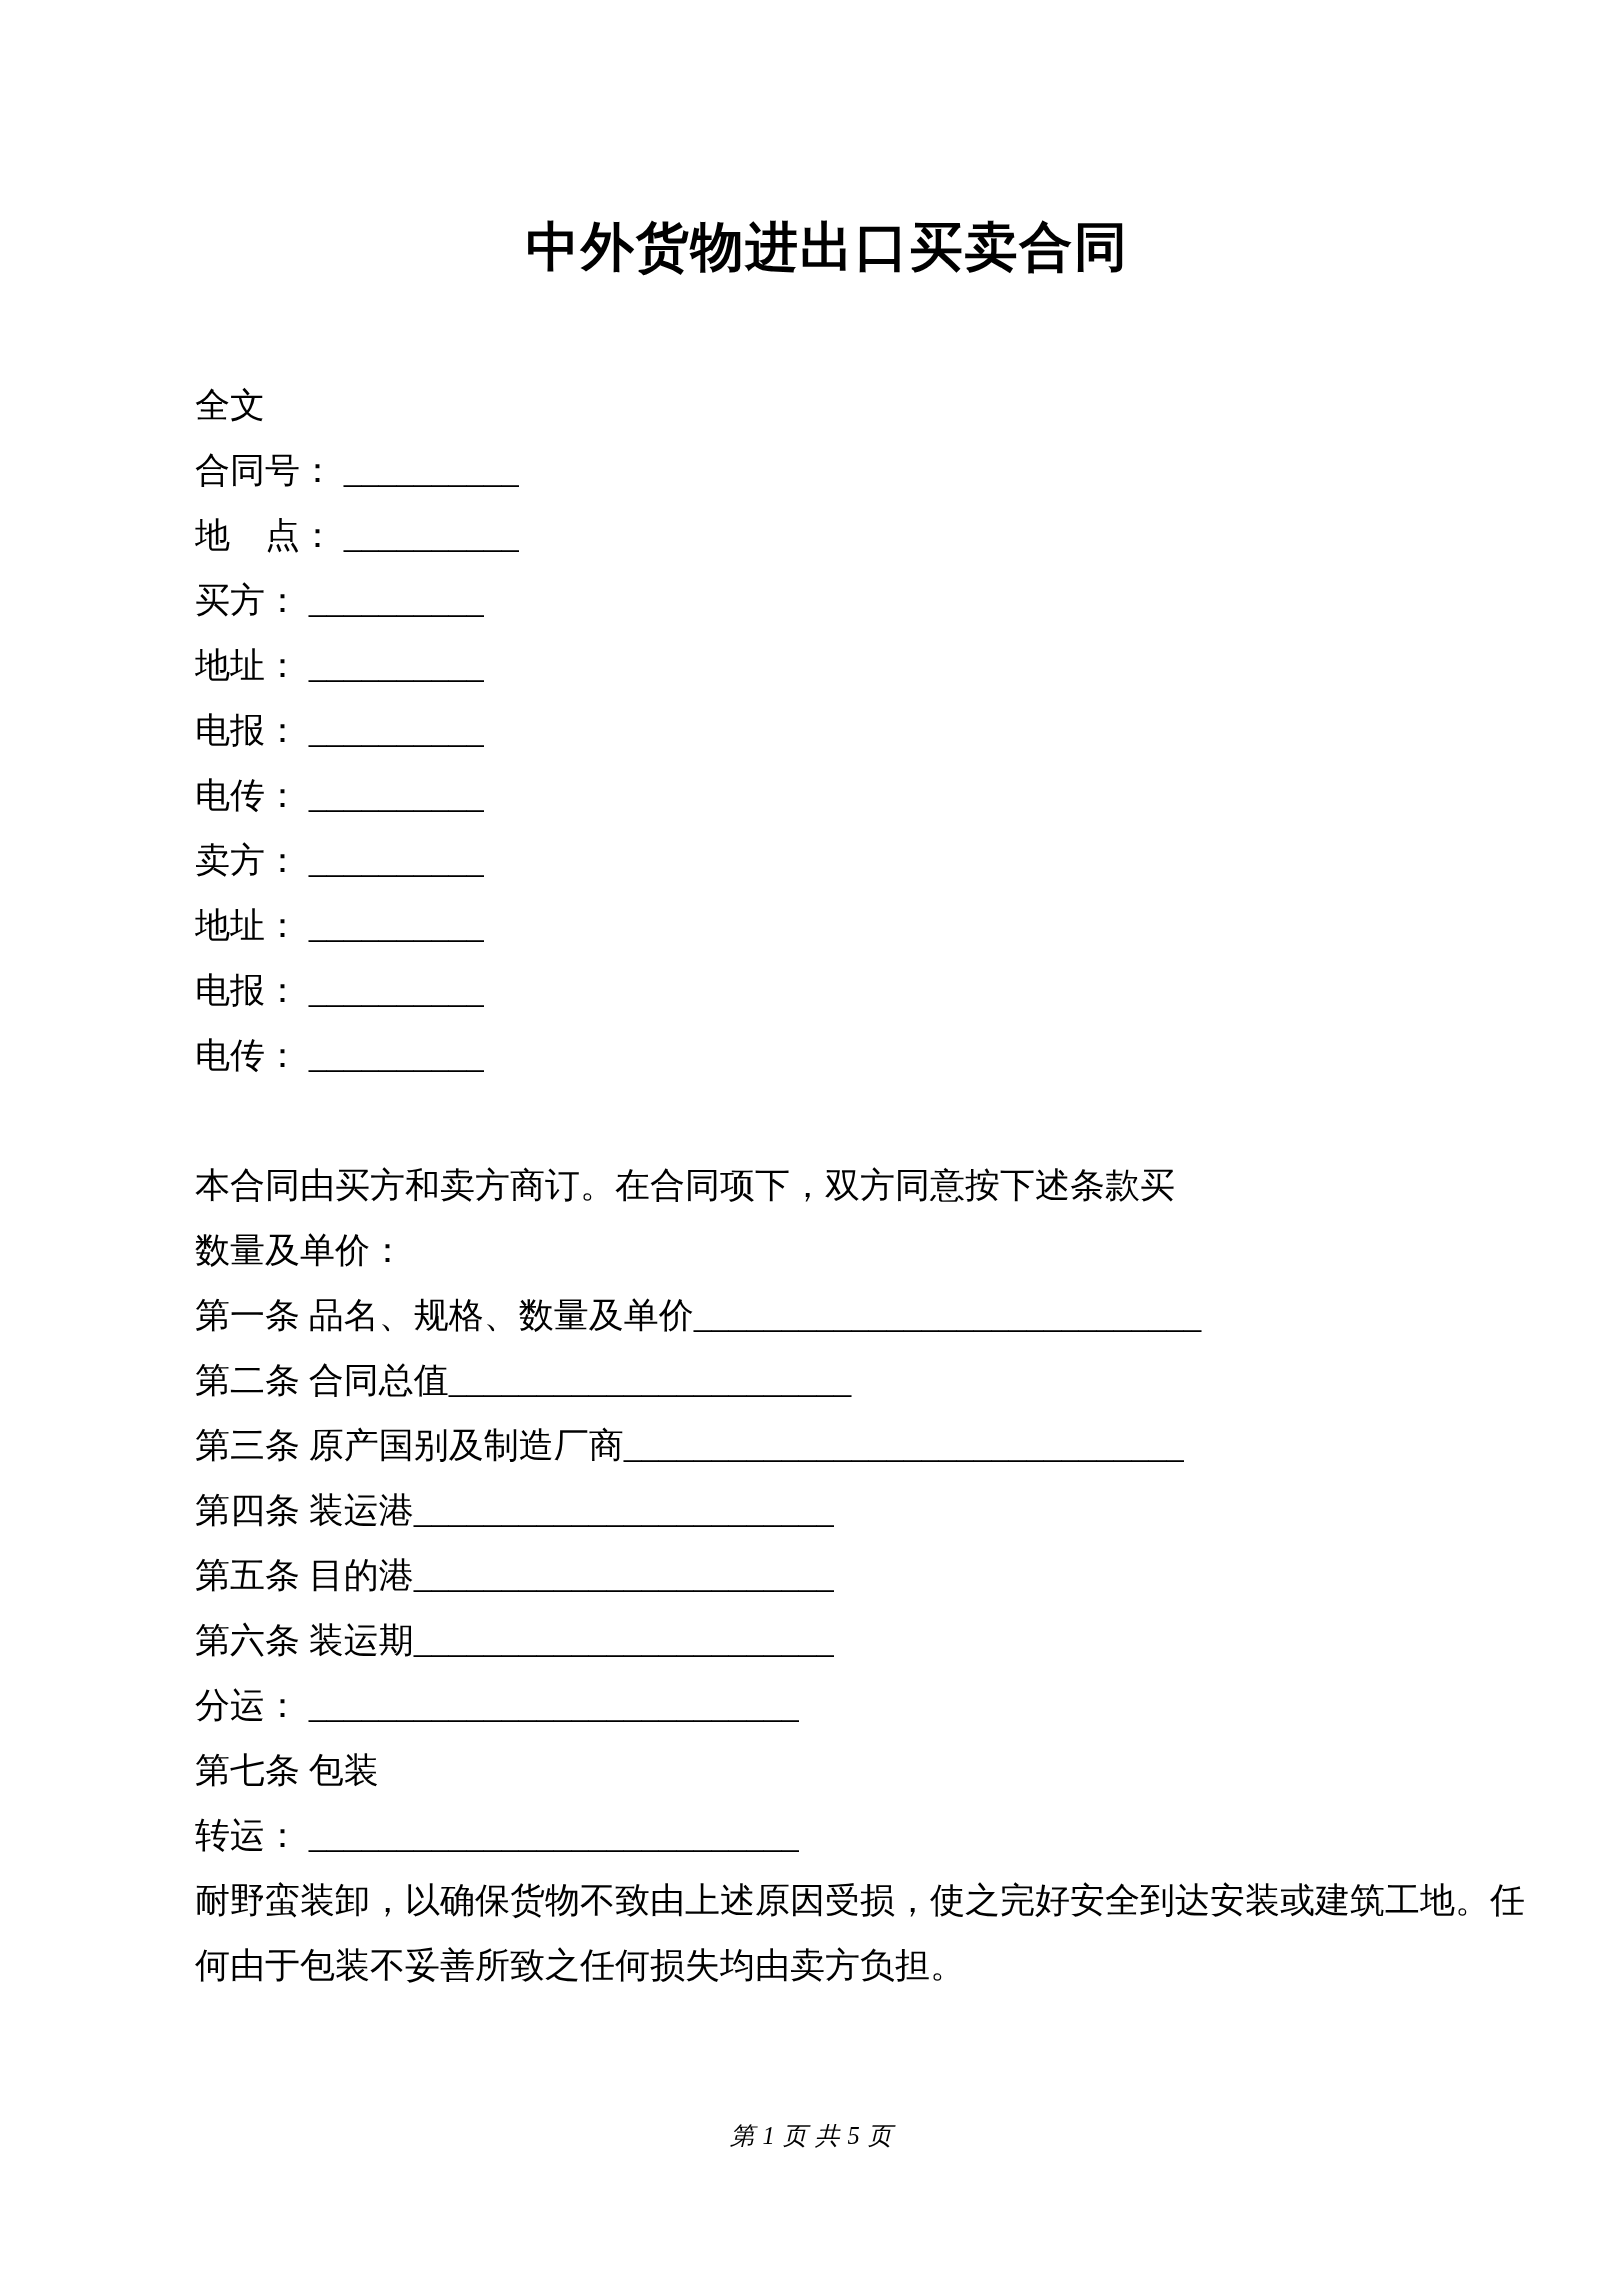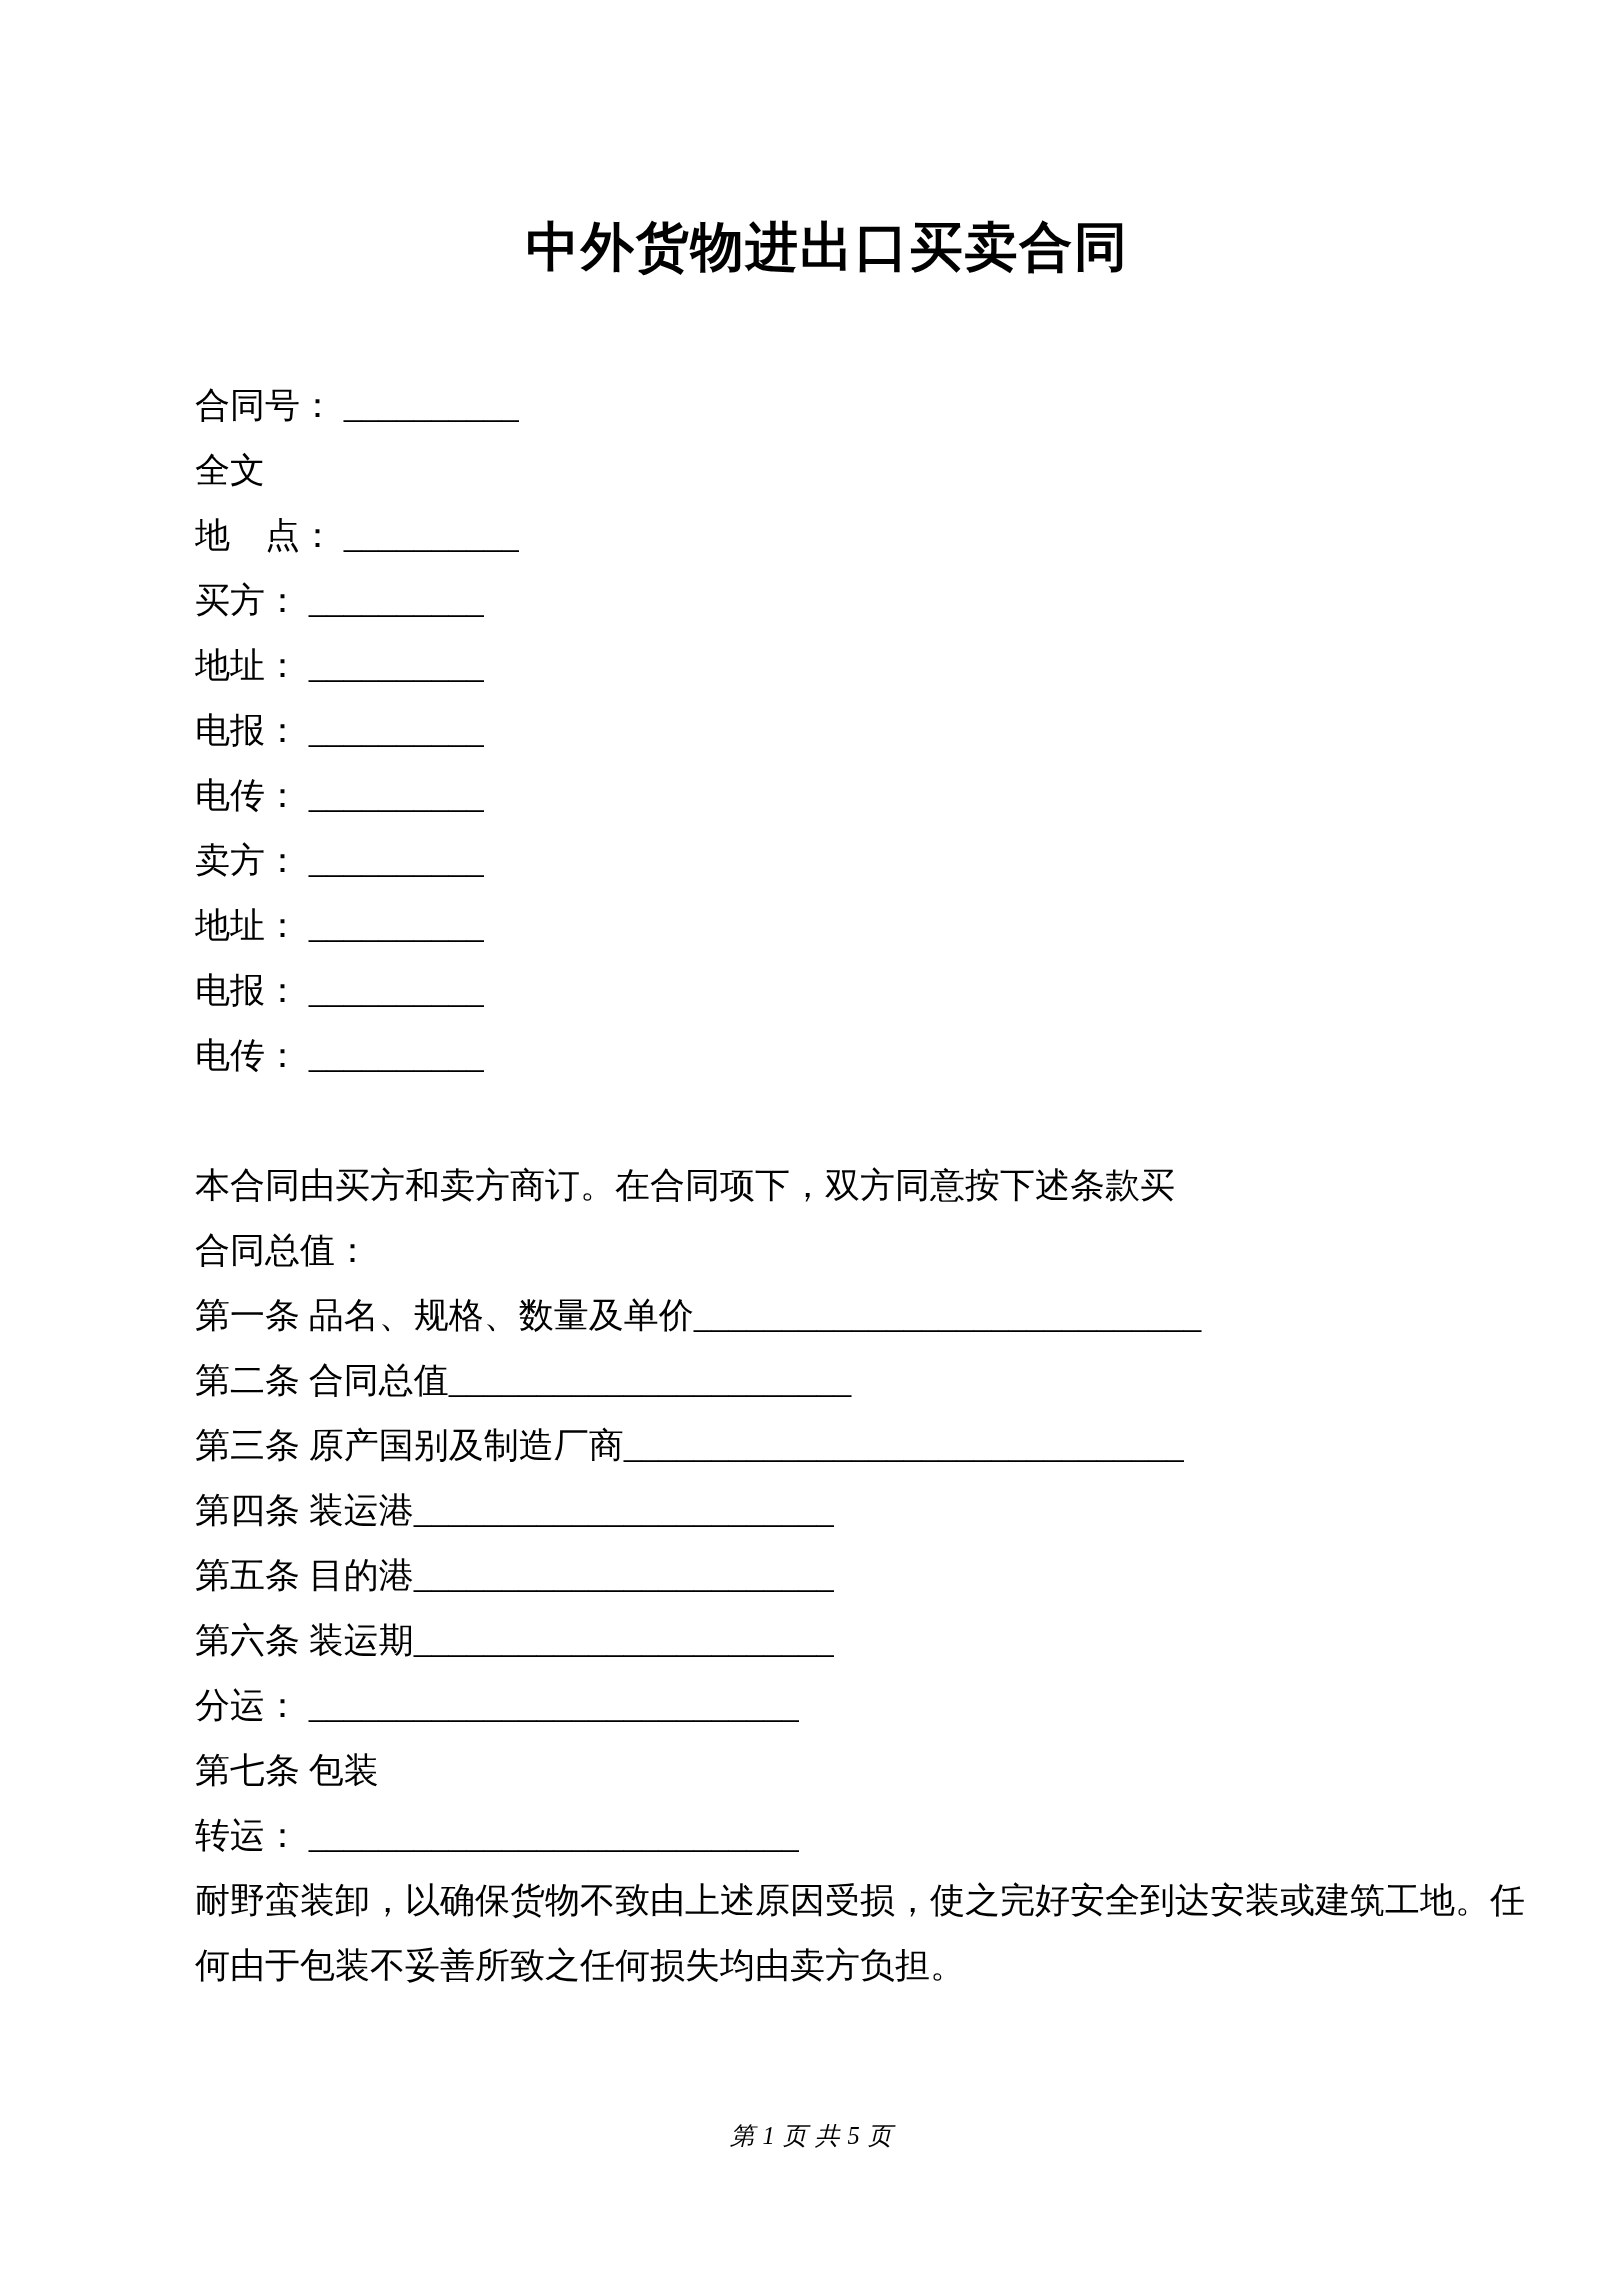--- a/index.html
+++ b/index.html
@@ -54,36 +54,36 @@
 </style>
 </head>
 <body>
 
 <div class="page">
 
   <h1 class="doc-title">中外货物进出口买卖合同</h1>
 
   <div class="content">
 
+    <div class="line"><span>全文</span><span></span></div>
     <div class="line"><span>合同号：</span><span> __________</span></div>
-    <div class="line"><span>全文</span><span></span></div>
     <div class="line"><span>地　点：</span><span> __________</span></div>
     <div class="line"><span>买方：</span><span> __________</span></div>
     <div class="line"><span>地址：</span><span> __________</span></div>
     <div class="line"><span>电报：</span><span> __________</span></div>
     <div class="line"><span>电传：</span><span> __________</span></div>
     <div class="line"><span>卖方：</span><span> __________</span></div>
     <div class="line"><span>地址：</span><span> __________</span></div>
     <div class="line"><span>电报：</span><span> __________</span></div>
     <div class="line"><span>电传：</span><span> __________</span></div>
 
     <div class="line"></div>
 
     <div class="line">本合同由买方和卖方商订。在合同项下，双方同意按下述条款买</div>
-    <div class="line">合同总值：</div>
+    <div class="line">数量及单价：</div>
 
     <div class="line"><span>第一条 品名、规格、数量及单价</span><span>_____________________________</span></div>
     <div class="line"><span>第二条 合同总值</span><span>_______________________</span></div>
     <div class="line"><span>第三条 原产国别及制造厂商</span><span>________________________________</span></div>
     <div class="line"><span>第四条 装运港</span><span>________________________</span></div>
     <div class="line"><span>第五条 目的港</span><span>________________________</span></div>
     <div class="line"><span>第六条 装运期</span><span>________________________</span></div>
     <div class="line"><span>分运：</span><span> ____________________________</span></div>
     <div class="line"><span>第七条 包装</span><span></span></div>
     <div class="line"><span>转运：</span><span> ____________________________</span></div>

